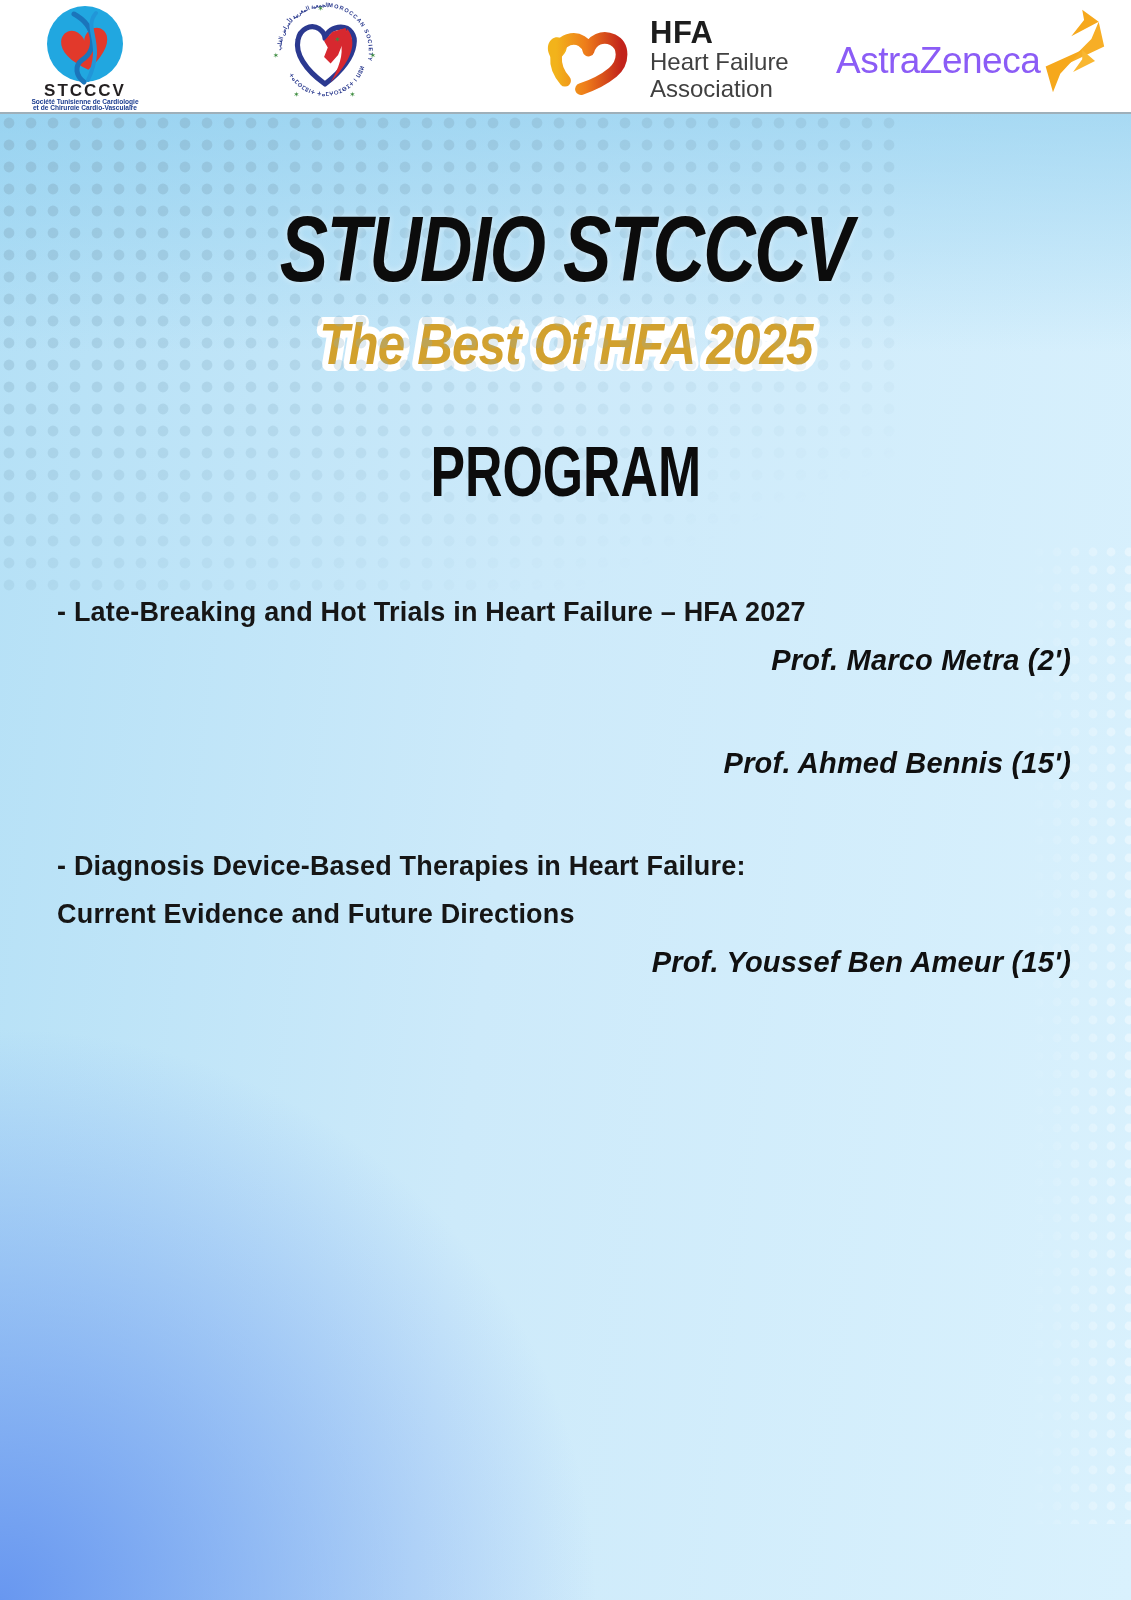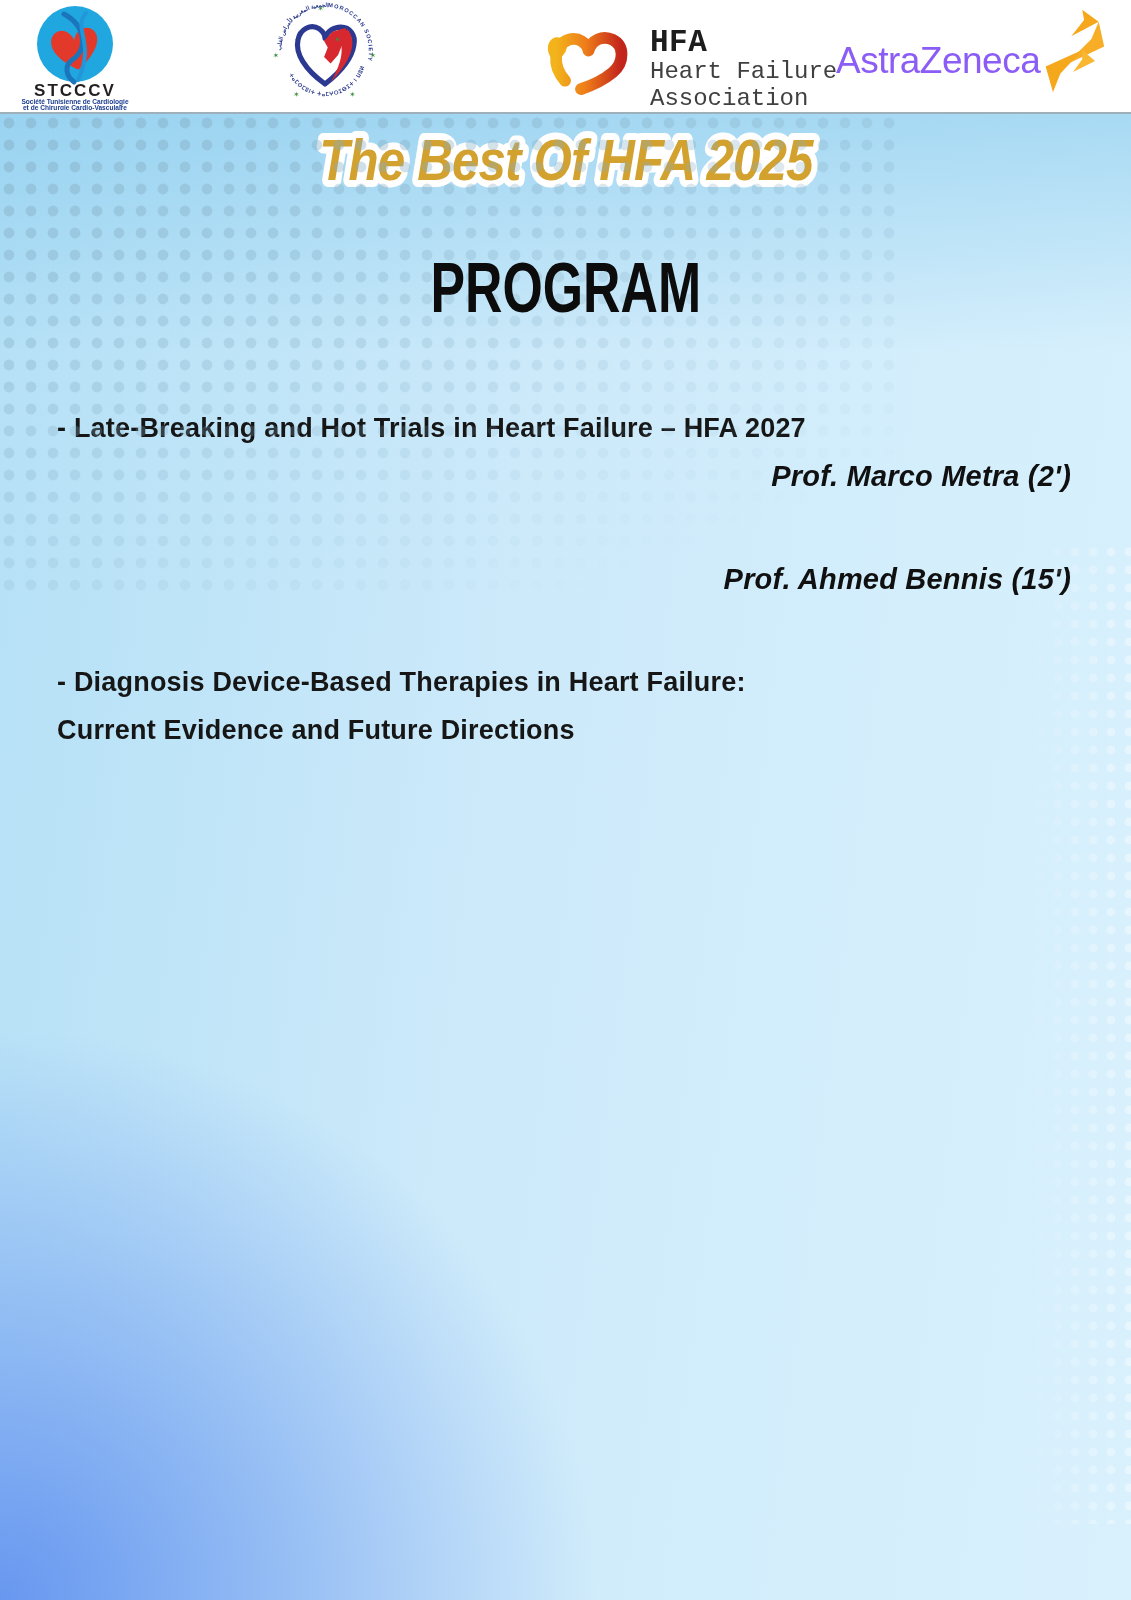--- a/index.html
+++ b/index.html
@@ -11,24 +11,24 @@
     background:#cdeafa;
   }
   
   .header{
     position:absolute;top:0;left:0;width:1131px;height:112px;
     background:#ffffff;
     border-bottom:2px solid #9fb0ba;
     z-index:5;
   }
   .logo{position:absolute;}
-  .logo-stcccv{left:12px;top:4px;}
+  .logo-stcccv{left:22px;top:4px;}
   .logo-msc{left:255px;top:0px;}
   .logo-hfa{left:540px;top:8px;display:flex;align-items:flex-start;}
-  .hfa-text{margin-left:18px;margin-top:20px;color:#1d1d1d;font-family:Liberation Mono, monospace;}
+  .hfa-text{margin-left:18px;margin-top:10px;color:#1d1d1d;}
   .hfa-acronym{font-size:31px;font-weight:bold;line-height:30px;letter-spacing:.5px;}
   .hfa-line{font-size:24px;line-height:27px;color:#404040;}
   .logo-az{left:836px;top:8px;display:flex;align-items:flex-start;}
   .az-name{font-size:37px;color:#8b5cf6;margin-top:32px;letter-spacing:-0.5px;}
   
   .content{
     position:absolute;top:114px;left:0;width:1131px;height:1486px;
     background:
       radial-gradient(85% 62% at 0% 100%, #6897F0 0%, rgba(104,151,240,0) 62%),
       linear-gradient(180deg, rgba(130,200,236,0.55) 0%, rgba(130,200,236,0) 16%),
@@ -176,20 +176,23 @@
           <stop offset="0" stop-color="#ffffff"></stop>
           <stop offset="1" stop-color="#000000"></stop>
         </linearGradient>
         <mask id="mR">
             <rect width="100" height="980" fill="url(#gR)"></rect>
           </mask>
       </defs>
       <rect width="100" height="980" fill="url(#pR)" opacity="0.4" mask="url(#mR)"></rect>
     </svg>
 
+    <div class="hero-title">
+      <span class="squeeze">STUDIO STCCCV</span>
+    </div>
 
     <svg class="hero-subtitle" width="760" height="84" viewBox="0 0 760 84">
       <g transform="scale(0.85,1)">
         <text x="447" y="60" text-anchor="middle" font-family="Liberation Sans, sans-serif" font-size="58" font-weight="bold" font-style="italic" letter-spacing="-1" fill="#D2A12E" stroke="#FFFFFF" stroke-width="14" paint-order="stroke" stroke-linejoin="round">The Best Of HFA 2025</text>
       </g>
     </svg>
 
     <div class="section-title">
       <span class="squeeze">PROGRAM</span>
     </div>
@@ -202,17 +205,18 @@
       </div>
 
 
       <div class="program-item">
         <div class="item-speaker">Prof. Ahmed Bennis (15')</div>
       </div>
 
       <div class="program-item">
         <div class="item-title">- Diagnosis Device-Based Therapies in Heart Failure:
 Current Evidence and Future Directions</div>
+        <div class="item-speaker">Prof. Youssef Ben Ameur (15')</div>
       </div>
 
     </div>
   </div>
 </div>
 
 </body></html>

